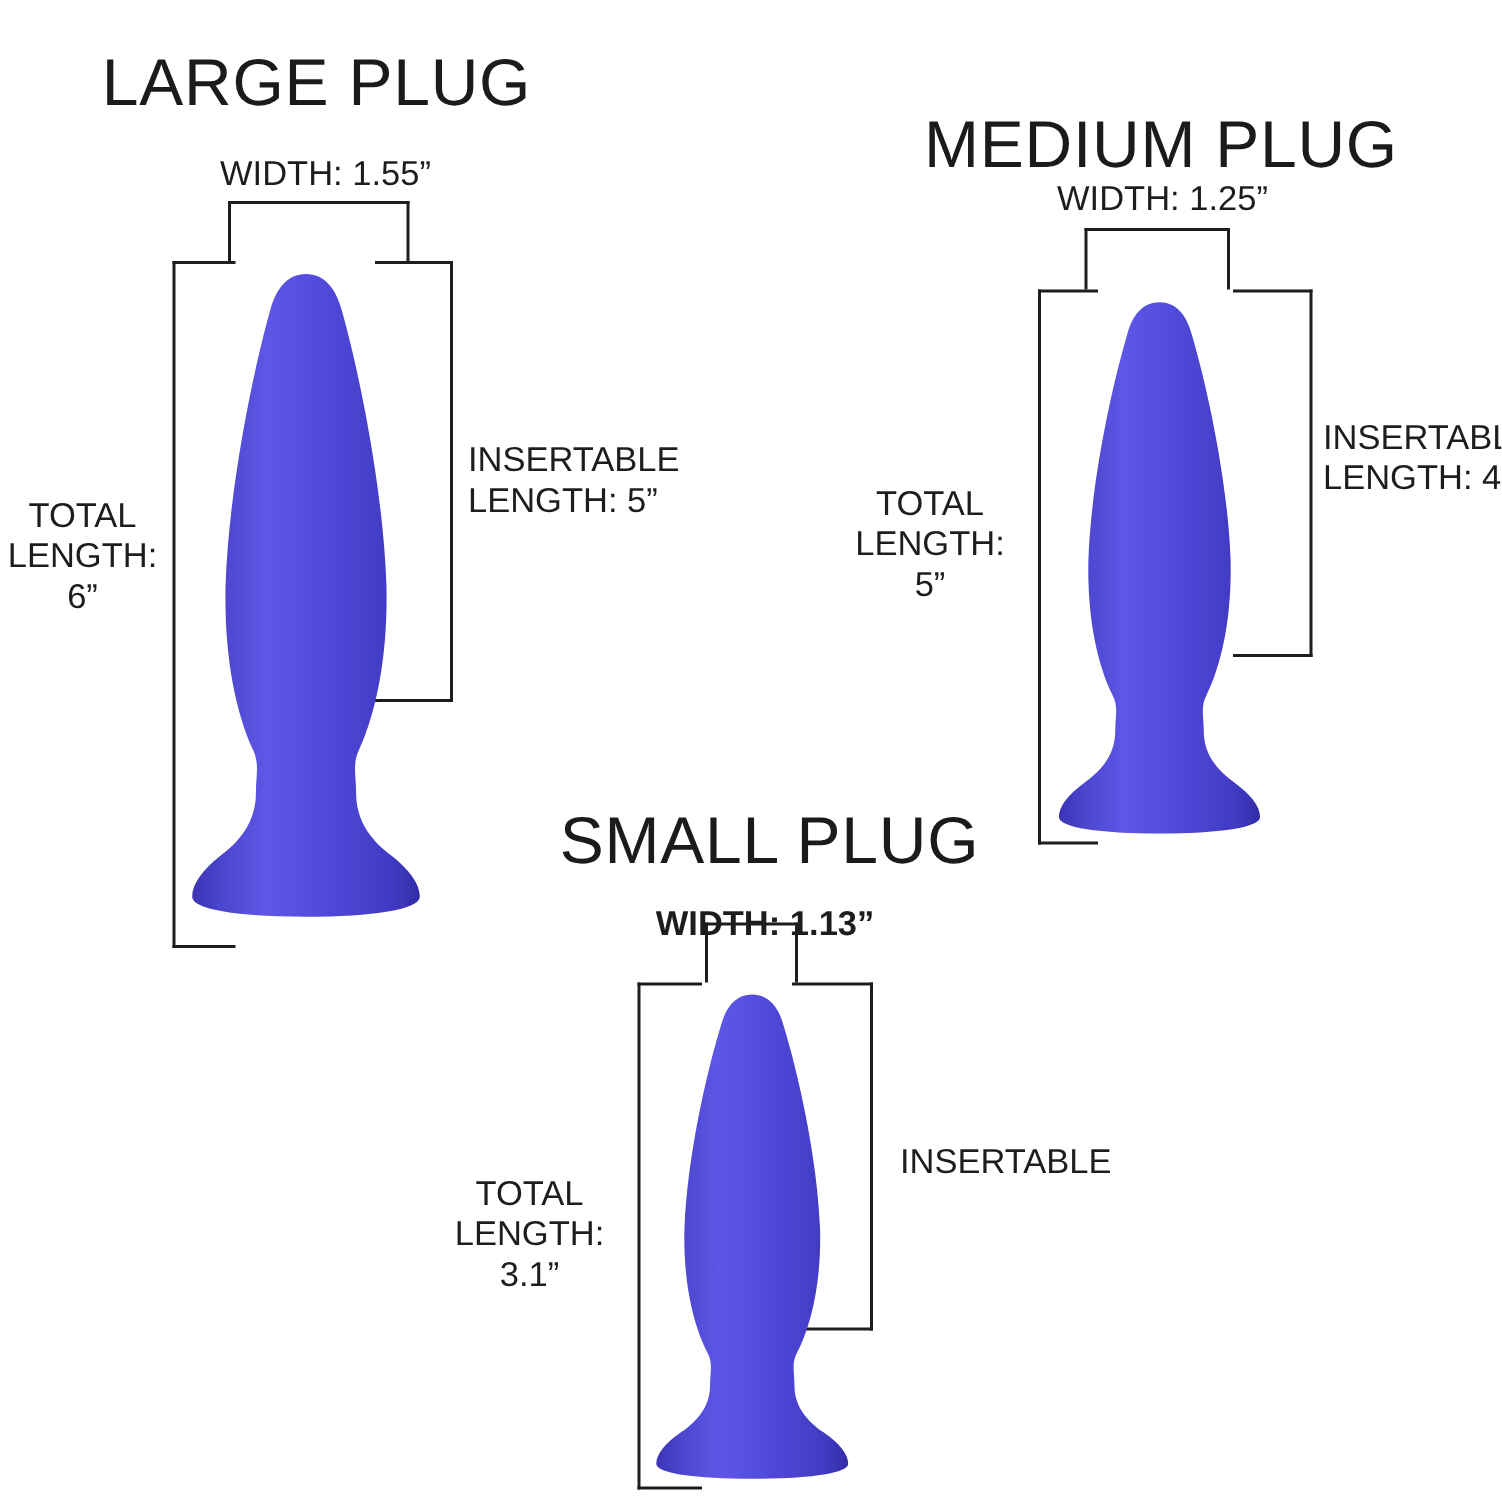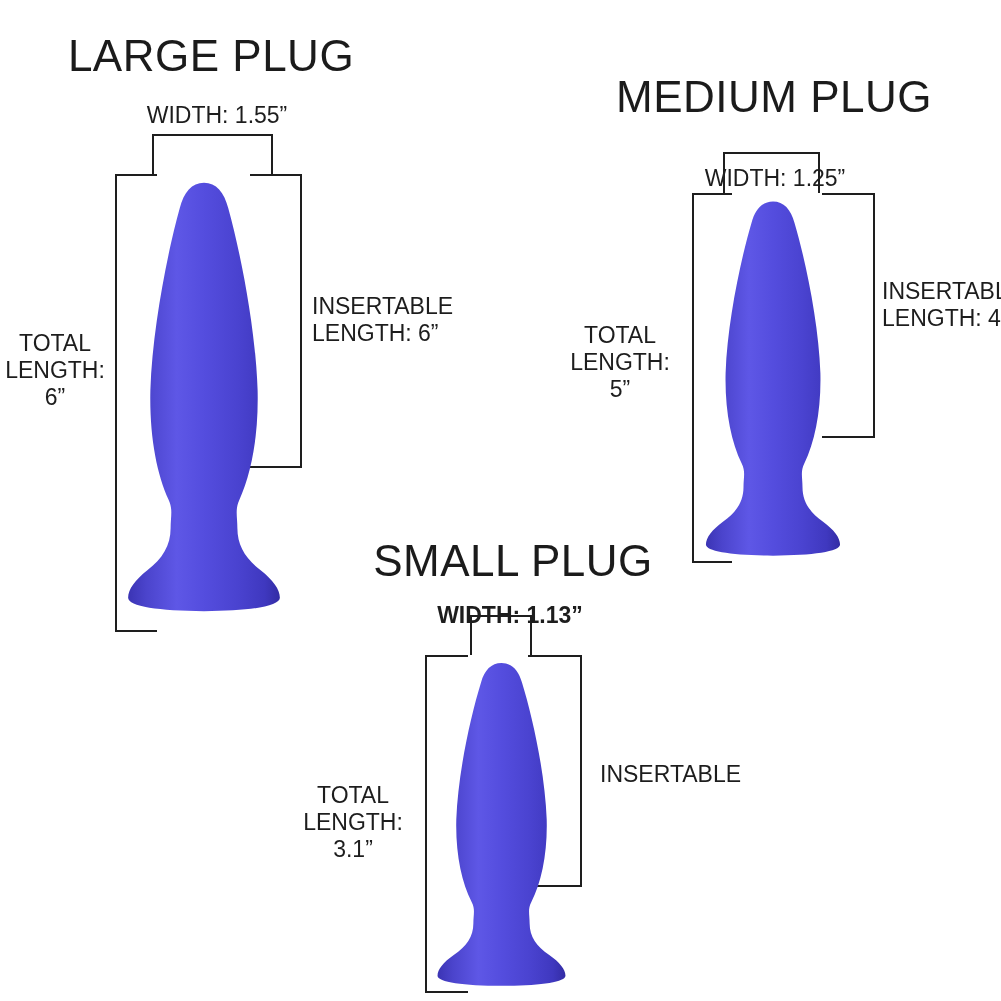--- a/index.html
+++ b/index.html
@@ -72,28 +72,28 @@
     </svg>
 
     <div class="dim-label dim-right" style="left:0px; top:330px; width:110px;">
       <div>TOTAL</div>
       <div>LENGTH:</div>
       <div>6”</div>
     </div>
 
     <div class="dim-label dim-left" style="left:312px; top:293px;">
       <div>INSERTABLE</div>
-      <div>LENGTH: 6”</div>
+      <div>LENGTH: 5”</div>
     </div>
   </div>
 
   <div class="abs">
     <div class="fig-title" style="left:599px; top:31px;margin-top:41px;">MEDIUM PLUG</div>
 
-    <div class="dim-label dim-center" style="left:655px; top:119px;margin-top:46px;">WIDTH: 1.25”</div>
+    <div class="dim-label dim-center" style="left:655px; top:119px;">WIDTH: 1.25”</div>
 
     <div class="bracket br-top" style="left:723px; top:152px; width:97px; height:41px;"></div>
 
     <div class="bracket br-left" style="left:692px; top:193px; width:40px; height:370px;"></div>
 
     <div class="bracket br-right" style="left:822px; top:193px; width:53px; height:245px;"></div>
 
     <svg class="plug" style="left:697px; top:196px;" width="152" height="362" viewBox="0 0 170 460" preserveAspectRatio="none">
       <path fill="url(#plugGrad)" d="
         M 85 7

